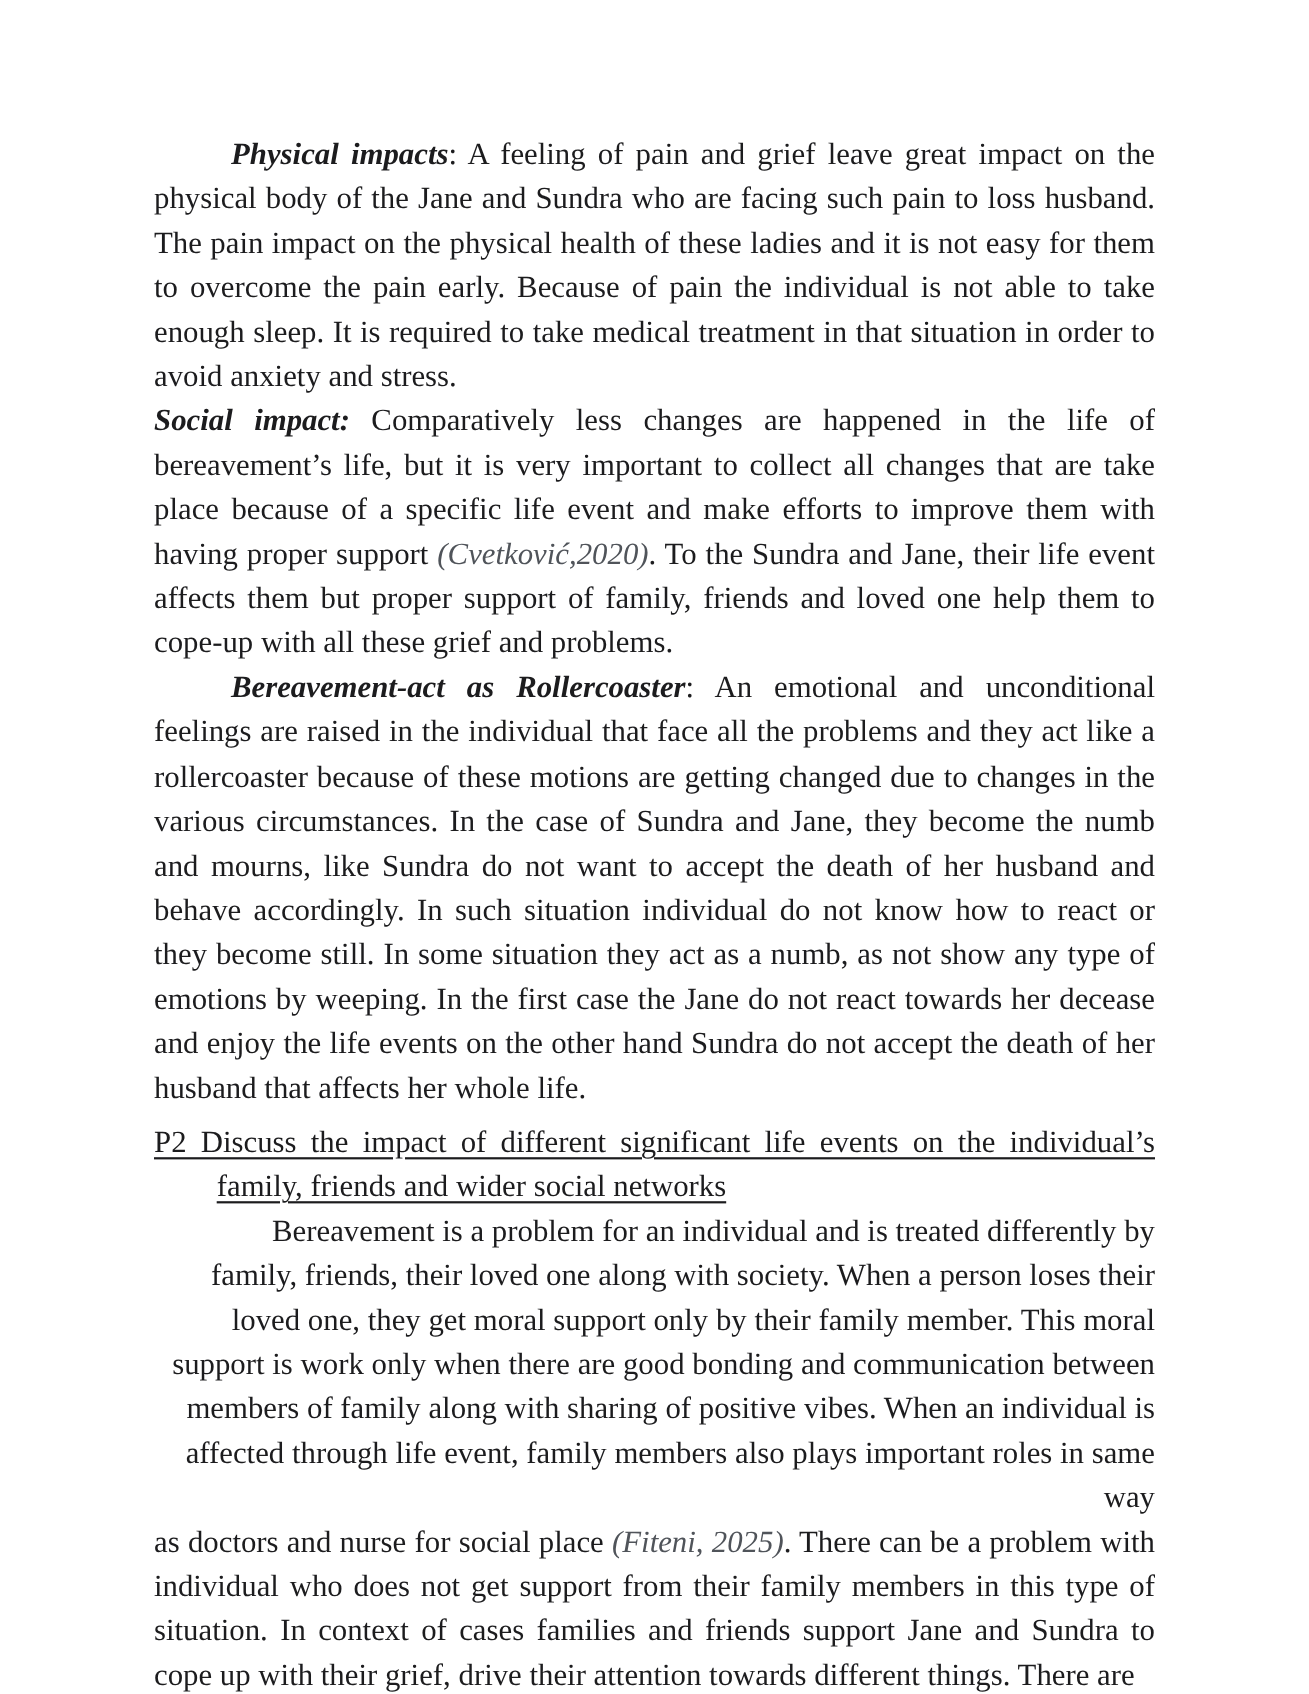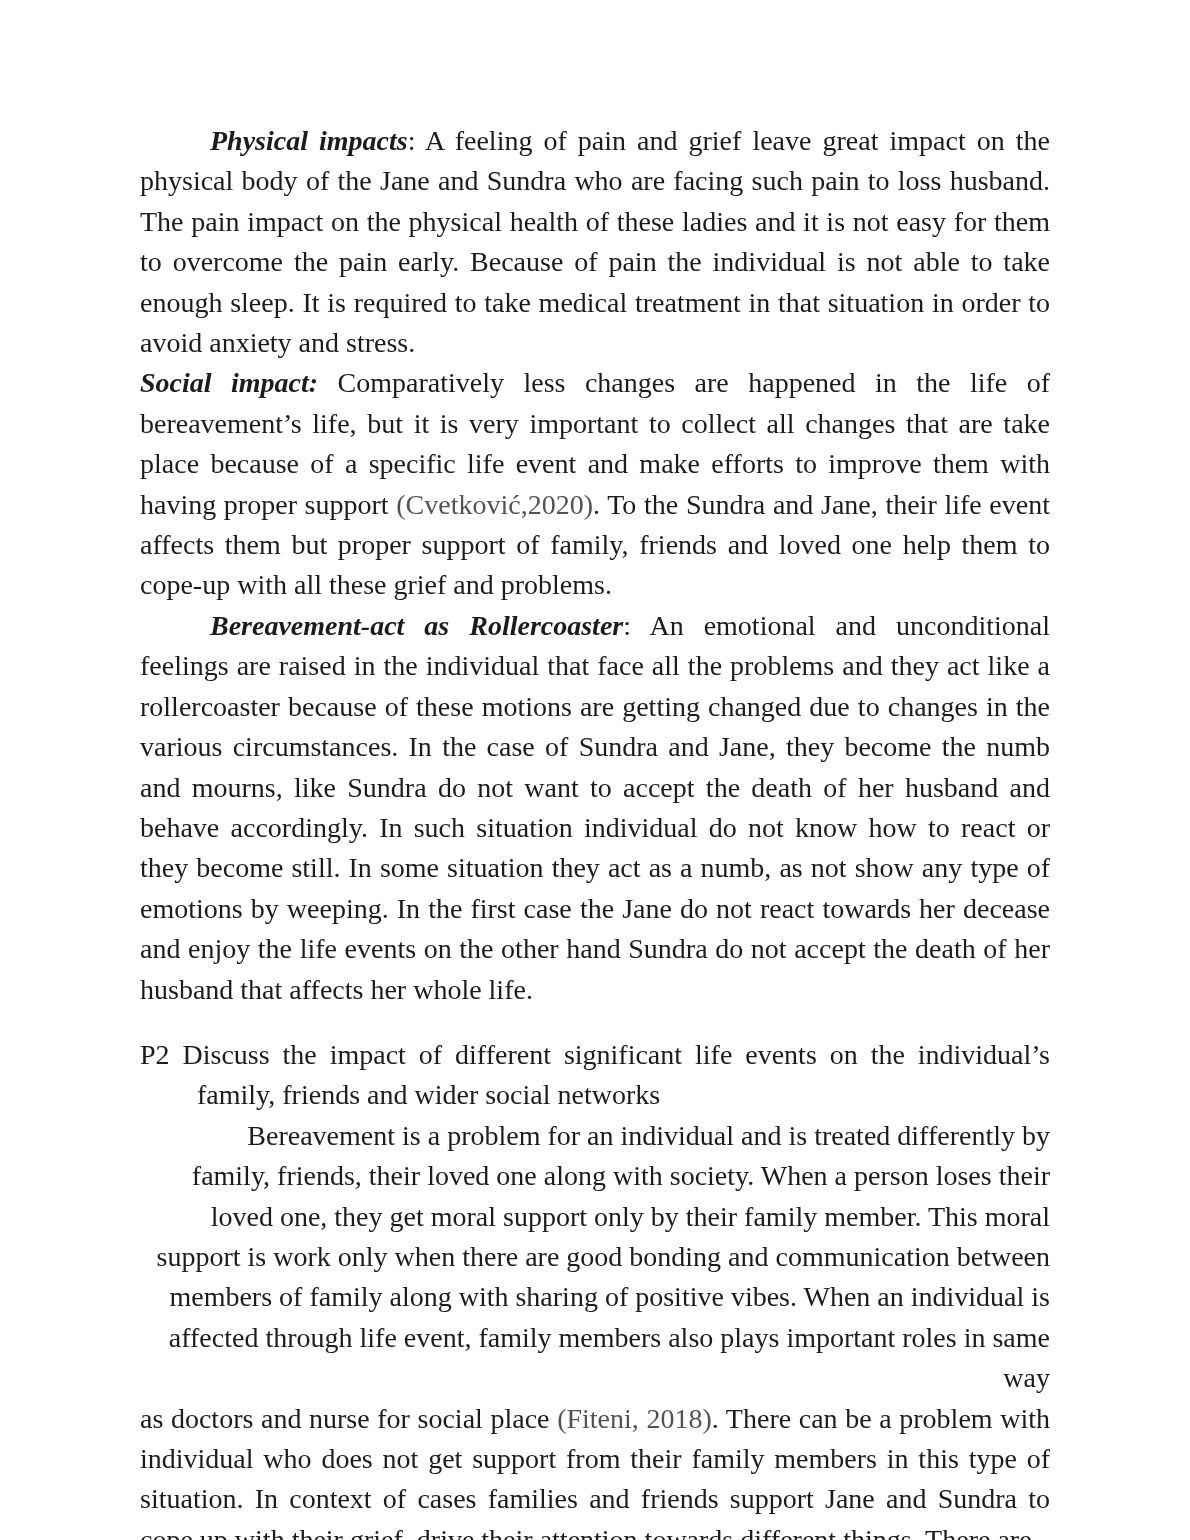--- a/index.html
+++ b/index.html
@@ -24,26 +24,27 @@
     font-size: 28px;
     line-height: 40.4px;
     color: var(--text-color, #1c1c1e);
   }
   p { margin: 0; padding: 0; }
   .justify { text-align: justify; }
   .left { text-align: right; }
   .indent70 { text-indent: 70px; }
   .indent57 { text-indent: 57px; }
   .bi { font-weight: bold; font-style: italic; }
-  .cite { color: var(--citation-color, #50545a); }
+  .cite { color: var(--citation-color, #50545a); font-style: italic; }
   .heading {
-    margin-top: 25px;
+    margin-top: 9px;
     padding-left: 57px;
     text-indent: -57px;
     text-align: justify;
+    text-decoration: underline;
     text-decoration-thickness: 2px;
     text-underline-offset: 5px;
   }
   .bold-italic-block {
     font-weight: bold;
     font-style: italic;
     line-height: 46px;
     margin-top: 2px;
   }
 </style>
@@ -56,17 +57,17 @@
     <p class="justify indent70"><span class="bi">Physical impacts</span><span>: A feeling of pain and grief leave great impact on the physical body of the Jane and Sundra who are facing such pain to loss husband. The pain impact on the physical health of these ladies and it is not easy for them to overcome the pain early. Because of pain the individual is not able to take enough sleep. It is required to take medical treatment in that situation in order to avoid anxiety and stress.</span></p>
 
     <p class="justify"><span class="bi">Social impact:</span><span> Comparatively less changes are happened in the life of bereavement’s life, but it is very important to collect all changes that are take place because of a specific life event and make efforts to improve them with having proper support </span><span class="cite">(Cvetković,2020)</span><span>. To the Sundra and Jane, their life event affects them but proper support of family, friends and loved one help them to cope-up with all these grief and problems.</span></p>
 
     <p class="justify indent70"><span class="bi">Bereavement-act as Rollercoaster</span><span>: An emotional and unconditional feelings are raised in the individual that face all the problems and they act like a rollercoaster because of these motions are getting changed due to changes in the various circumstances. In the case of Sundra and Jane, they become the numb and mourns, like Sundra do not want to accept the death of her husband and behave accordingly. In such situation individual do not know how to react or they become still. In some situation they act as a numb, as not show any type of emotions by weeping. In the first case the Jane do not react towards her decease and enjoy the life events on the other hand Sundra do not accept the death of her husband that affects her whole life.</span></p>
 
     <p class="heading"><span>P2 Discuss the impact of different significant life events on the individual’s family, friends and wider social networks</span></p>
 
     <p class="left indent57"><span>Bereavement is a problem for an individual and is treated differently by family, friends, their loved one along with society. When a person loses their loved one, they get moral support only by their family member. This moral support is work only when there are good bonding and communication between members of family along with sharing of positive vibes. When an individual is affected through life event, family members also plays important roles in same way</span></p>
 
-    <p class="justify"><span>as doctors and nurse for social place </span><span class="cite">(Fiteni, 2018)</span><span>. There can be a problem with individual who does not get support from their family members in this type of situation. In context of cases families and friends support Jane and Sundra to cope up with their grief, drive their attention towards different things. There are</span></p>
+    <p class="justify"><span>as doctors and nurse for social place </span><span class="cite">(Fiteni, 2025)</span><span>. There can be a problem with individual who does not get support from their family members in this type of situation. In context of cases families and friends support Jane and Sundra to cope up with their grief, drive their attention towards different things. There are</span></p>
 
 
   </div>
 </div>
 
 </body></html>

